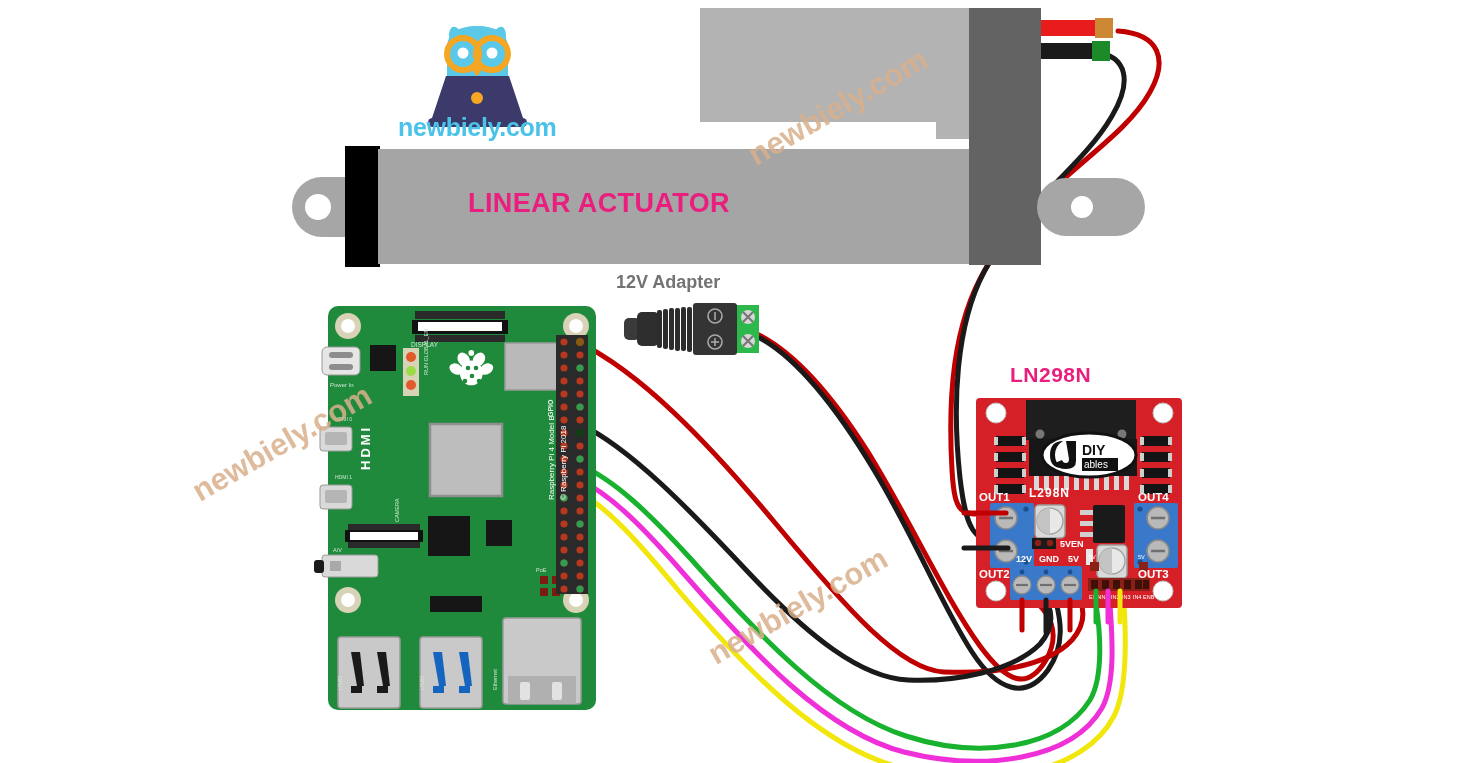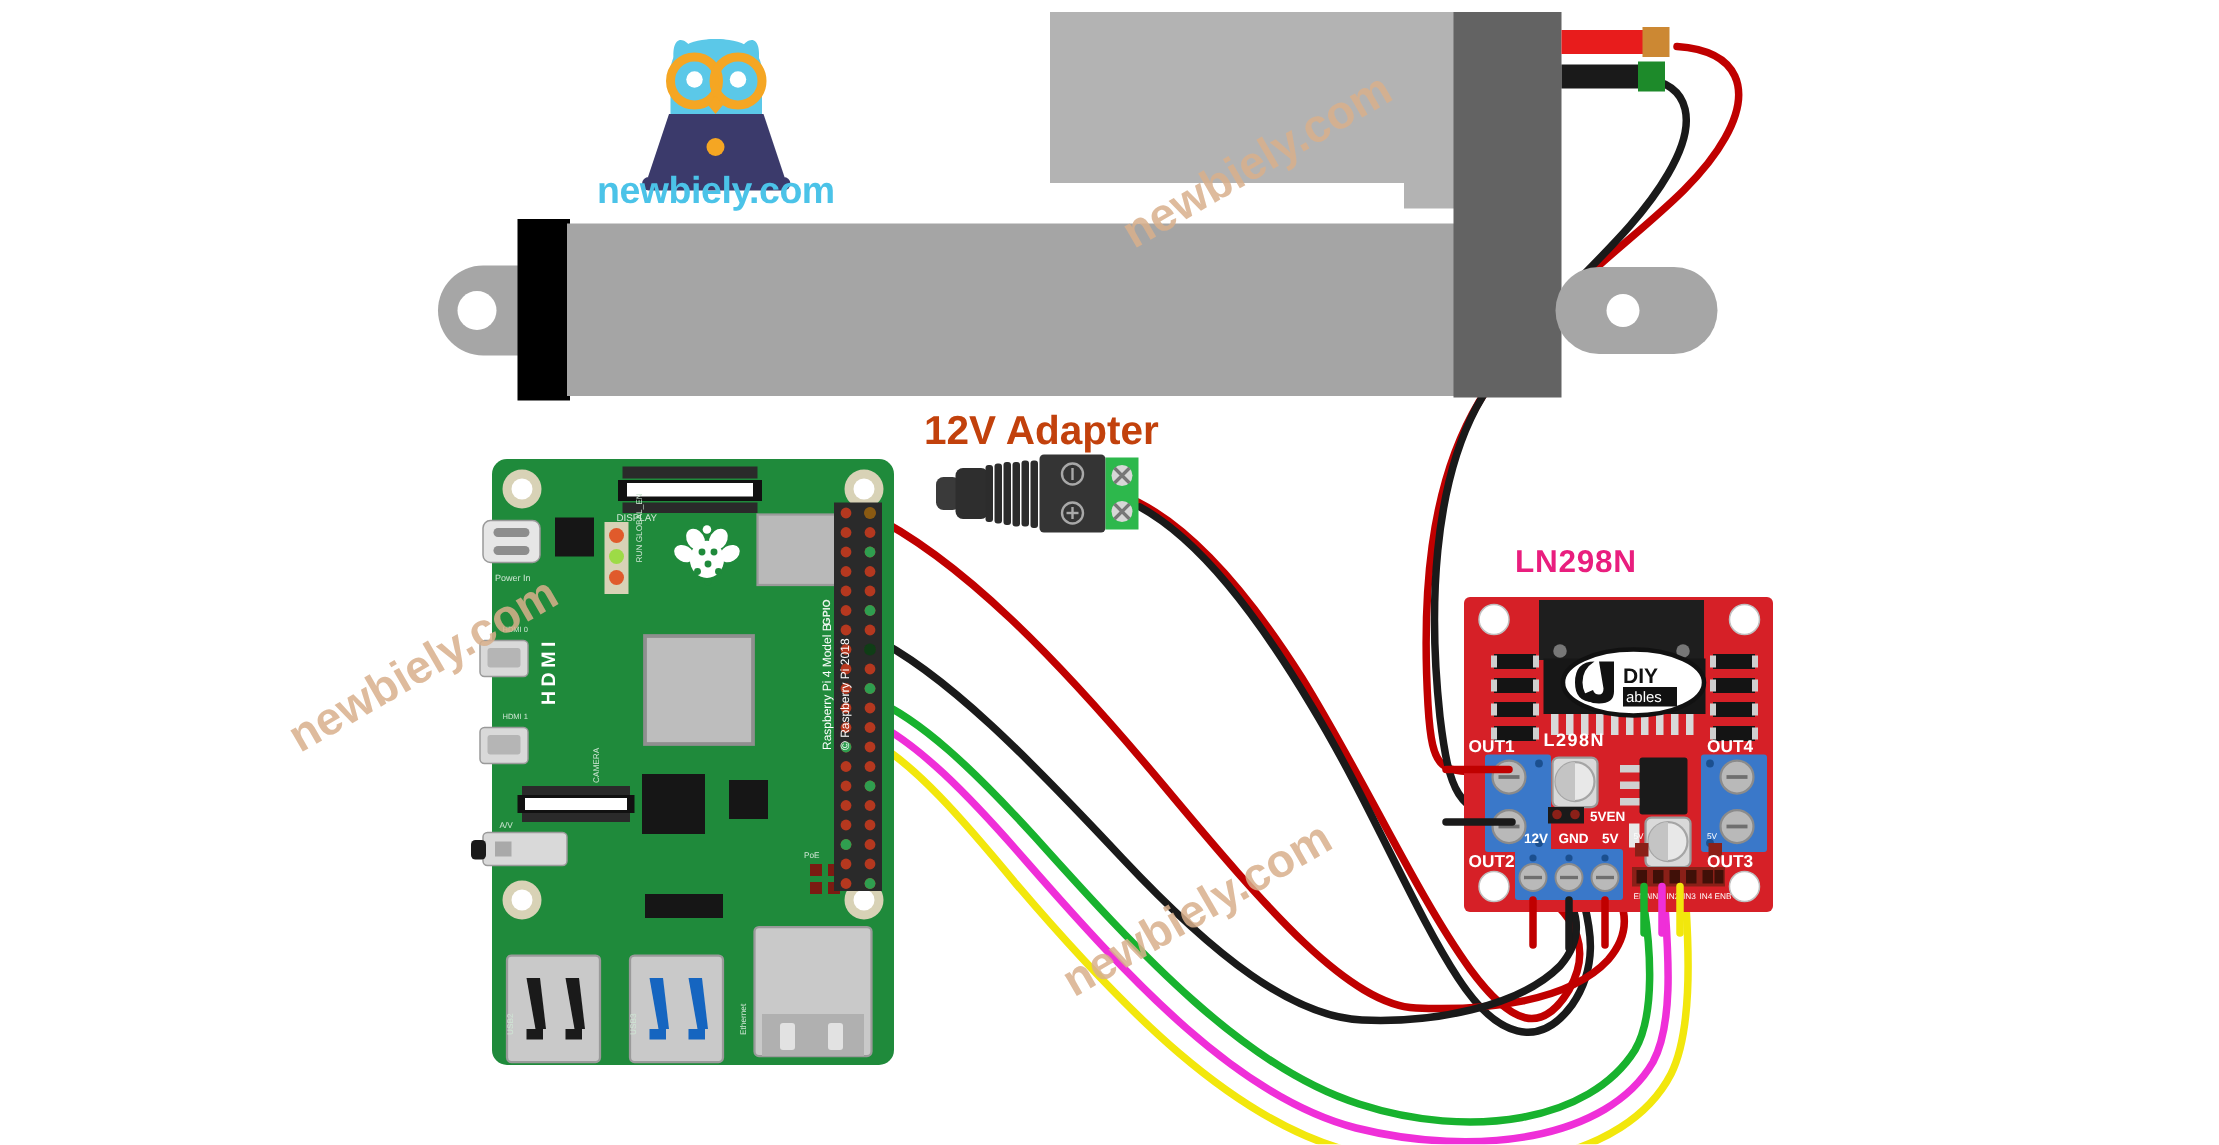--- a/index.html
+++ b/index.html
@@ -551,20 +551,21 @@
 
       <path d="M57,50 l5,6 l-5,6 l-5,-6 z" fill="#f5a623"></path>
 
       <path d="M26,62 L89,62 L103,104 L12,104 Z" fill="#3b3a6b"></path>
       <rect x="8" y="104" width="99" height="9" rx="4.5" fill="#3b3a6b"></rect>
       <circle cx="57" cy="84" r="6" fill="#f5a623"></circle>
     </svg>
   </div>
   <div class="brand" style="left:398px;top:113px;">newbiely.com</div>
 
-  <div class="lbl" style="left:616px;top:272px;color:#c2410c;font-size:27px;">12V Adapter</div>
+  <div class="lbl" style="left:468px;top:188px;color:#e91e7e;font-size:27px;letter-spacing:.4px;">LINEAR ACTUATOR</div>
+  <div class="lbl" style="left:616px;top:272px;color:#737373;font-size:18px;">12V Adapter</div>
   <div class="lbl" style="left:1010px;top:363px;color:#e91e7e;font-size:21px;letter-spacing:.5px;">LN298N</div>
 
   <div class="wm" style="left:742px;top:142px;font-size:31px;transform:rotate(-30deg);transform-origin:left top;">newbiely.com</div>
   <div class="wm" style="left:186px;top:478px;font-size:31px;transform:rotate(-30deg);transform-origin:left top;">newbiely.com</div>
   <div class="wm" style="left:702px;top:641px;font-size:31px;transform:rotate(-30deg);transform-origin:left top;">newbiely.com</div>
 
 </div>
 
 </body></html>

